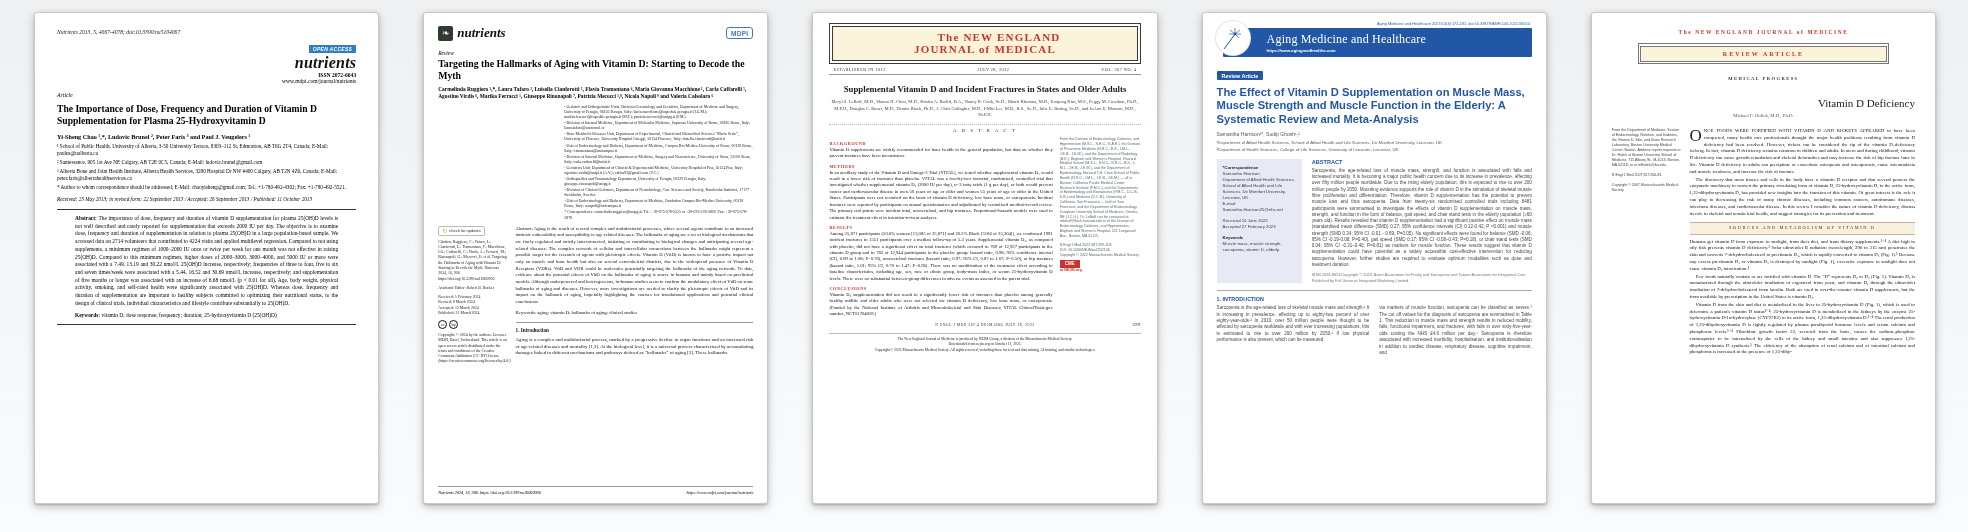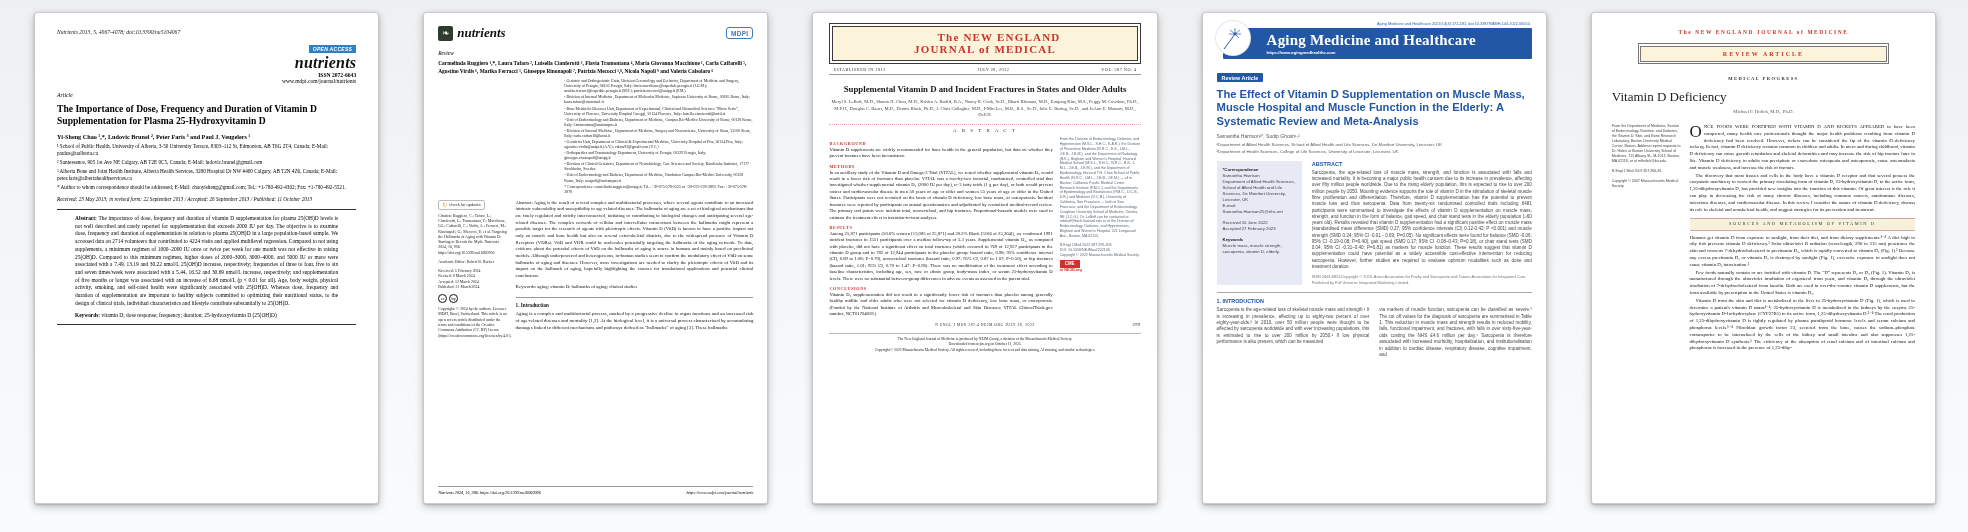--- a/index.html
+++ b/index.html
@@ -93,21 +93,21 @@
   .p3-cmeat{color:#c9342d;font-weight:bold;font-size:3.8px;}
   .p3-footrow{margin-top:5px;position:relative;text-align:center;font-size:3.8px;letter-spacing:.5px;color:#333;}
   .p3-pagenum{position:absolute;right:0;top:-1px;font-size:4.4px;color:#111;}
   .p3-disc{text-align:center;font-size:3.7px;color:#222;line-height:1.5;margin-top:6px;border-top:1px solid #bbb;padding-top:3px;}
 
   
   .p4-inner{padding:8px 14px 0 14px;font-family:"Liberation Sans","DejaVu Sans",sans-serif;}
   .p4-cite{text-align:right;font-size:3.9px;color:#2b62ab;margin-right:2px;}
   .p4-banner{position:relative;background:#2257a5;color:#fff;margin-top:2px;margin-left:6px;
              padding:4px 8px 4px 44px;border-radius:1px;}
-  .p4-banner-t{font-family:"Liberation Serif",serif;font-weight:bold;font-size:15px;letter-spacing:.2px;}
+  .p4-banner-t{font-family:"Liberation Serif",serif;font-weight:normal;font-size:12px;letter-spacing:.2px;}
   .p4-banner-u{font-size:4.2px;font-weight:bold;margin-top:1px;}
   .p4-logo{position:absolute;left:-7px;top:-7px;width:34px;height:34px;background:#fff;border-radius:50%;
            display:flex;align-items:center;justify-content:center;box-shadow:0 0 0 1px #e3e6ee;}
   .p4-badge{display:inline-block;background:#2257a5;color:#fff;font-weight:bold;font-size:5.4px;
             padding:1.5px 5px;margin-top:14px;border-radius:1px;}
   .p4-title{color:#2257a5;font-weight:bold;font-size:11.2px;line-height:1.22;margin-top:4px;}
   .p4-authors{font-size:5px;color:#58585a;margin-top:5px;}
   .p4-affils{font-size:4.3px;color:#58585a;margin-top:3px;line-height:1.45;}
   .p4-cols{display:flex;gap:10px;margin-top:6px;}
   .p4-side{width:27%;background:#e7eaf5;padding:6px 6px;font-size:4.3px;color:#3c3c3e;line-height:1.4;box-sizing:border-box;}
@@ -122,21 +122,21 @@
   .p4-introcols{display:flex;gap:10px;}
   .p4-introcols div{flex:1;font-size:4.55px;color:#46464a;line-height:1.42;text-align:justify;}
 
   
   .p5-inner{padding:16px 20px 0 20px;}
   .p5-mast{text-align:center;color:#c9342d;font-weight:bold;font-size:5.4px;letter-spacing:1.6px;}
   .p5-boxwrap{border:1px solid #777;padding:1.5px;margin:8px 26px 0 26px;}
   .p5-box{border:1px solid #777;background:#fbf4da;text-align:center;color:#c9342d;font-weight:bold;
           font-size:6px;letter-spacing:2px;padding:4px 0;}
   .p5-medprog{text-align:center;font-size:4.6px;font-weight:bold;letter-spacing:1.4px;color:#333;margin-top:12px;}
-  .p5-title{text-align:left;font-size:13px;margin-top:8px;color:#1a1a1a;}
+  .p5-title{text-align:right;font-size:11px;margin-top:16px;color:#1a1a1a;}
   .p5-author{text-align:center;font-size:4.8px;color:#555;margin-top:4px;}
   .p5-cols{display:flex;gap:8px;margin-top:10px;}
   .p5-side{width:23%;font-size:3.6px;line-height:1.4;color:#444;font-family:"Liberation Sans",sans-serif;}
   .p5-side div{margin-bottom:5px;}
   .p5-main{flex:1;font-size:4.8px;line-height:1.42;color:#111;}
   .p5-main p{margin:0 0 1px 0;text-indent:6px;}
   .p5-main p.first{text-indent:0;}
   .p5-drop{float:left;font-size:17px;line-height:.85;padding:1px 2px 0 0;color:#222;}
   .p5-sech{background:#f7f1dc;border-top:1px solid #caa;border-bottom:1px solid #caa;
            text-align:center;font-size:4.4px;letter-spacing:1.6px;color:#333;margin:5px 0 4px 0;padding:2px 0;}
@@ -181,20 +181,21 @@
   <div class="page serif">
     <div class="p2-inner">
       <div class="p2-head">
         <div class="p2-logo-row">
           <span class="p2-logo-sq">❧</span>
           <span class="p2-logo-txt">nutrients</span>
         </div>
         <span class="p2-mdpi">MDPI</span>
       </div>
       <div class="p2-type">Review</div>
+      <div class="p2-title">Targeting the Hallmarks of Aging with Vitamin D: Starting to Decode the Myth</div>
       <div class="p2-authors">Carmelinda Ruggiero ¹,*, Laura Tafaro ², Luisella Cianferotti ³, Flavia Tramontana ⁴, Maria Giovanna Macchione ¹, Carla Caffarelli ⁵, Agostino Virdis ⁶, Marika Ferracci ¹, Giuseppe Rinonapoli ⁷, Patrizia Mecocci ¹,⁸, Nicola Napoli ⁹ and Valeria Calsolaro ⁶</div>
       <div class="p2-affils">
         <div>¹  Geriatric and Orthogeriatric Units, Division Gerontology and Geriatrics, Department of Medicine and Surgery, University of Perugia, 06156 Perugia, Italy; ilaria.macchione@ospedale.perugia.it (I.G.M.); marika.ferracci@ospedale.perugia.it (M.F.); patrizia.mecocci@unipg.it (P.M.)</div>
         <div>²  Division of Internal Medicine, Department of Molecular Medicine, Sapienza University of Rome, 00185 Rome, Italy; laura.tafaro@uniroma1.it</div>
         <div>³  Bone Metabolic Diseases Unit, Department of Experimental, Clinical and Biomedical Sciences “Mario Serio”, University of Florence, University Hospital Careggi, 50134 Florence, Italy; luisella.cianferotti@unifi.it</div>
         <div>⁴  Unit of Endocrinology and Diabetes, Department of Medicine, Campus Bio-Medico University of Rome, 00128 Rome, Italy; f.tramontana@unicampus.it</div>
         <div>⁵  Division of Internal Medicine, Department of Medicine, Surgery and Neuroscience, University of Siena, 53100 Siena, Italy; carla.caffarelli@unisi.it</div>
         <div>⁶  Geriatrics Unit, Department of Clinical &amp; Experimental Medicine, University Hospital of Pisa, 56124 Pisa, Italy; agostino.virdis@unipi.it (A.V.); valina92@gmail.com (V.C.)</div>
         <div>⁷  Orthopaedics and Traumatology Department, University of Perugia, 06129 Perugia, Italy; giuseppe.rinonapoli@unipg.it</div>
         <div>⁸  Division of Clinical Geriatrics, Department of Neurobiology, Care Sciences and Society, Karolinska Institutet, 17177 Stockholm, Sweden</div>
@@ -304,21 +305,21 @@
               <line x1="15" y1="9" x2="10" y2="5"></line>
                 <line x1="15" y1="9" x2="9" y2="9"></line>
             </g>
             <circle cx="15" cy="9" r="1.4" fill="#2257a5"></circle>
           </svg>
         </div>
         <div class="p4-banner-t">Aging Medicine and Healthcare</div>
         <div class="p4-banner-u">https://www.agingmedhealthc.com</div>
       </div>
       <div><span class="p4-badge">Review Article</span></div>
-      <div class="p4-title">The Effect of Vitamin D Supplementation on Muscle Mass, Muscle Hospital and Muscle Function in the Elderly: A Systematic Review and Meta-Analysis</div>
+      <div class="p4-title">The Effect of Vitamin D Supplementation on Muscle Mass, Muscle Strength and Muscle Function in the Elderly: A Systematic Review and Meta-Analysis</div>
       <div class="p4-authors">Samantha Harrison¹*, Sudip Ghosh¹,²</div>
       <div class="p4-affils">
         <div>¹Department of Allied Health Sciences, School of Allied Health and Life Sciences, De Montfort University, Leicester, UK</div>
         <div>²Department of Health Sciences, College of Life Sciences, University of Leicester, Leicester, UK</div>
       </div>
       <div class="p4-cols">
         <div class="p4-side">
           <div>
             <div class="b">*Correspondence</div>
             <div>Samantha Harrison</div>

